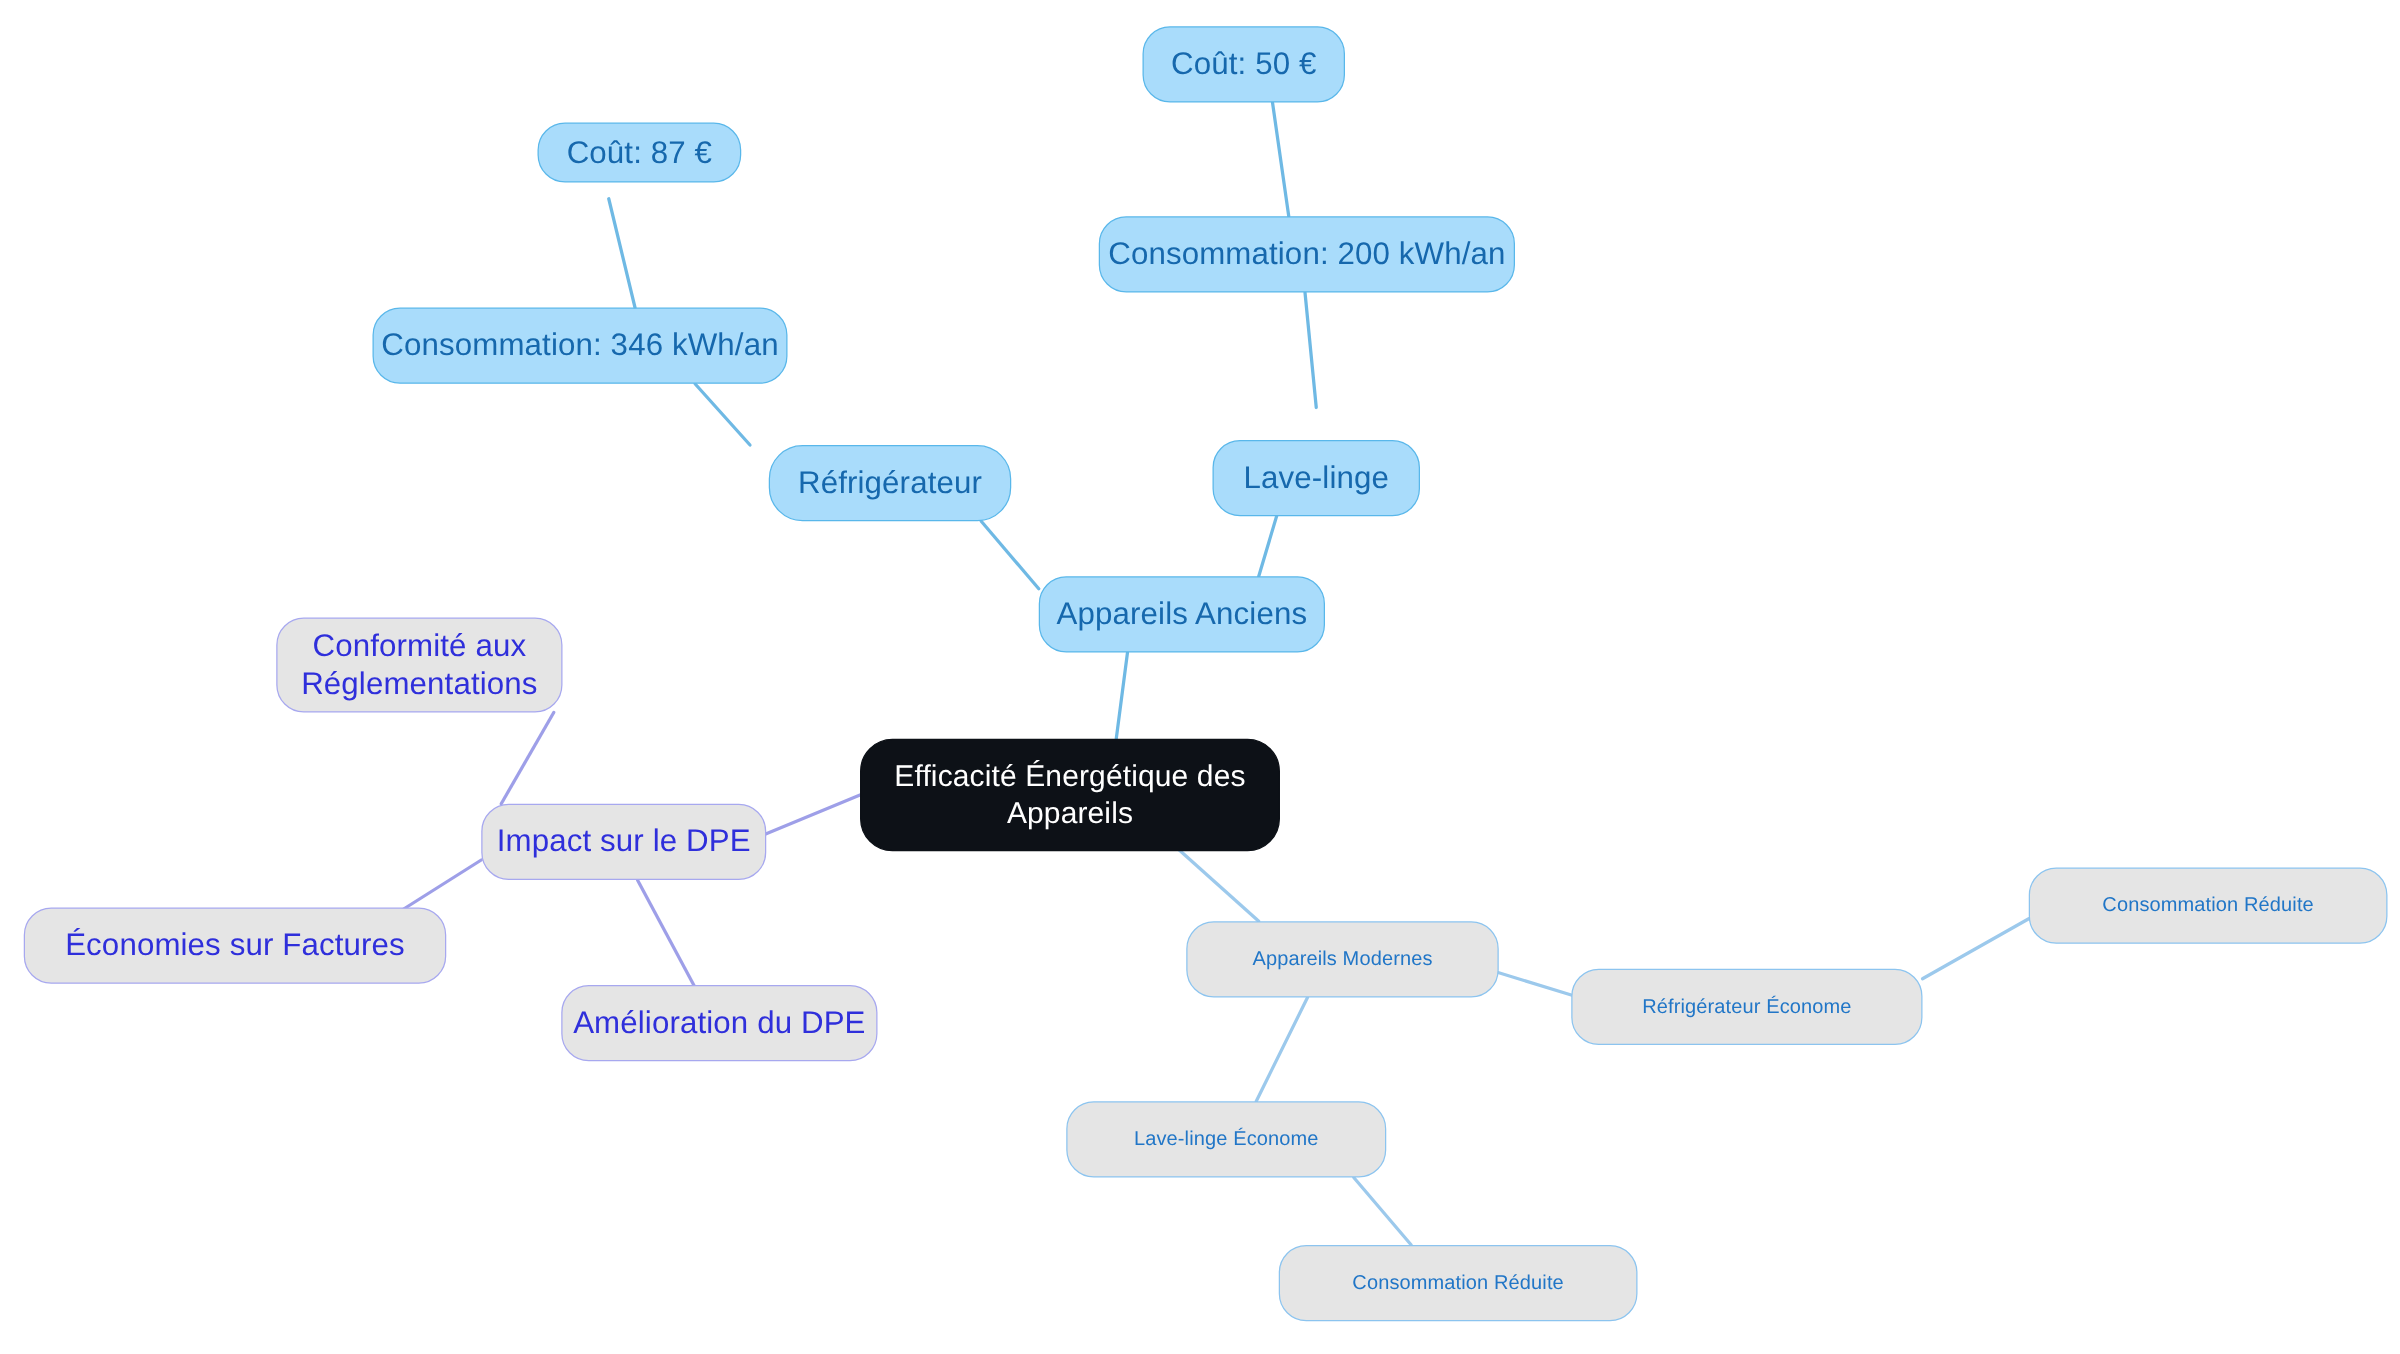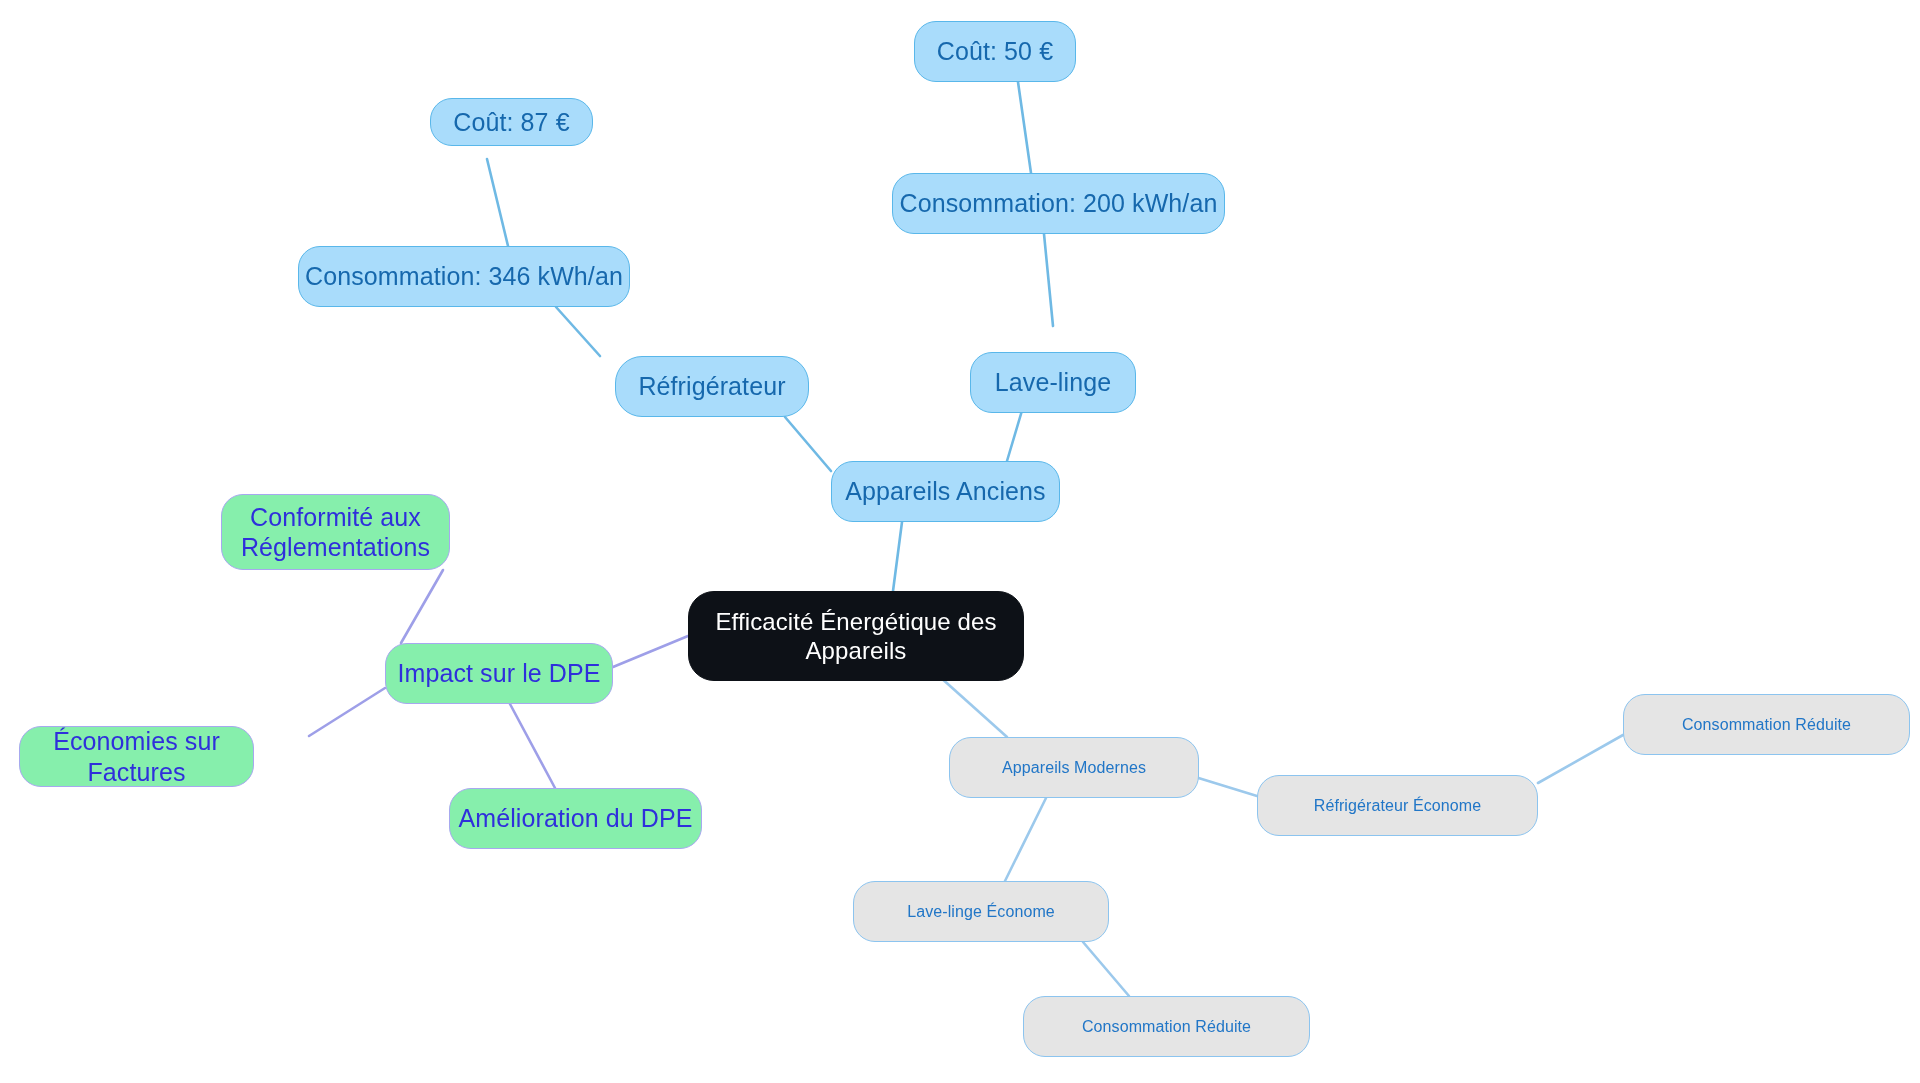--- a/index.html
+++ b/index.html
@@ -55,21 +55,21 @@
     color: #1668ad;
     font-size: 25px;
   }
   .node-blue-light {
     background: #e5e5e5;
     border-color: #8cc4ef;
     color: #2176c7;
     font-size: 16px;
   }
   .node-purple-dark {
-    background: #86efac;
+    background: #e5e5e5;
     border-color: #a7a8ef;
     color: #2f2fdb;
     font-size: 25px;
   }
 </style>
 </head>
 <body>
 
 <div id="mindmap-root">
   <svg id="edge-layer" viewBox="0 0 1920 1083" xmlns="http://www.w3.org/2000/svg">
@@ -91,26 +91,26 @@
       <line x1="510" y1="704" x2="555" y2="788" stroke="#9e9fe8" stroke-width="2.6" stroke-linecap="round"></line>
     </svg>
   <div id="node-layer">
       <div class="node node-root" style="left: 688px; top: 591px; width: 336px; height: 90px;">Efficacité Énergétique des
 Appareils</div>
       <div class="node node-blue-dark" style="left: 831px; top: 461px; width: 229px; height: 61px;">Appareils Anciens</div>
       <div class="node node-blue-dark" style="left: 615px; top: 356px; width: 194px; height: 61px; border-radius: 27px;">Réfrigérateur</div>
       <div class="node node-blue-dark" style="left: 298px; top: 246px; width: 332px; height: 61px;">Consommation: 346 kWh/an</div>
       <div class="node node-blue-dark" style="left: 430px; top: 98px; width: 163px; height: 48px;">Coût: 87 €</div>
       <div class="node node-blue-dark" style="left: 970px; top: 326px; width: 166px; height: 61px; margin-top: 26px;">Lave-linge</div>
-      <div class="node node-blue-dark" style="left: 879px; top: 173px; width: 333px; height: 61px; margin-left: 13px;">Consommation: 200 kWh/an</div>
+      <div class="node node-blue-dark" style="left: 879px; top: 173px; width: 333px; height: 61px;">Consommation: 200 kWh/an</div>
       <div class="node node-blue-dark" style="left: 914px; top: 21px; width: 162px; height: 61px;">Coût: 50 €</div>
       <div class="node node-blue-light" style="left: 929px; top: 737px; width: 250px; height: 61px; margin-left: 20px;">Appareils Modernes</div>
       <div class="node node-blue-light" style="left: 1257px; top: 775px; width: 281px; height: 61px;">Réfrigérateur Économe</div>
       <div class="node node-blue-light" style="left: 1623px; top: 694px; width: 287px; height: 61px;">Consommation Réduite</div>
       <div class="node node-blue-light" style="left: 853px; top: 881px; width: 256px; height: 61px;">Lave-linge Économe</div>
       <div class="node node-blue-light" style="left: 1023px; top: 996px; width: 287px; height: 61px;">Consommation Réduite</div>
       <div class="node node-purple-dark" style="left: 385px; top: 643px; width: 228px; height: 61px;">Impact sur le DPE</div>
       <div class="node node-purple-dark" style="left: 221px; top: 494px; width: 229px; height: 76px;">Conformité aux
 Réglementations</div>
-      <div class="node node-purple-dark" style="left: 19px; top: 726px; width: 235px; height: 61px;">Économies sur Factures</div>
+      <div class="node node-purple-dark" style="left: 19px; top: 726px; width: 338px; height: 61px;">Économies sur Factures</div>
       <div class="node node-purple-dark" style="left: 449px; top: 788px; width: 253px; height: 61px;">Amélioration du DPE</div>
     </div>
 </div>
 
 </body></html>

